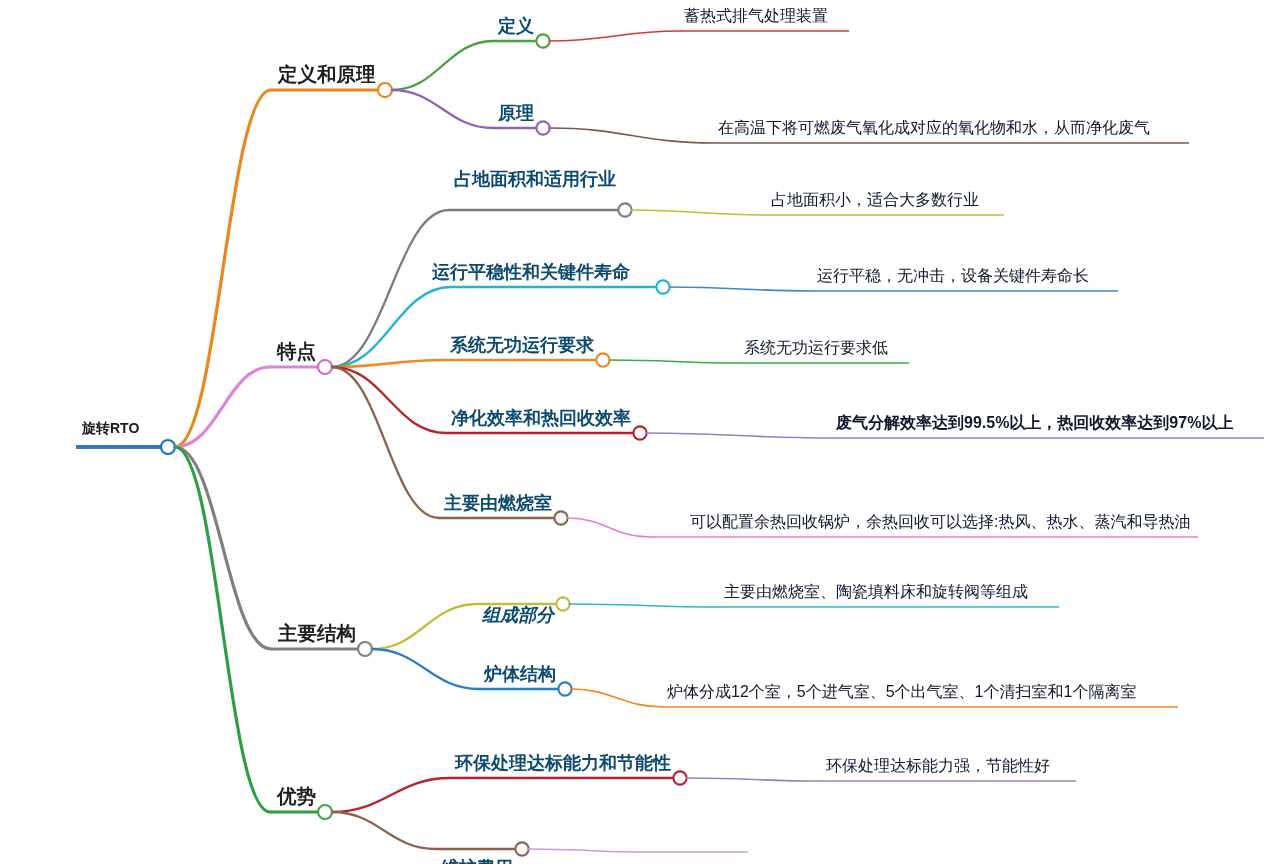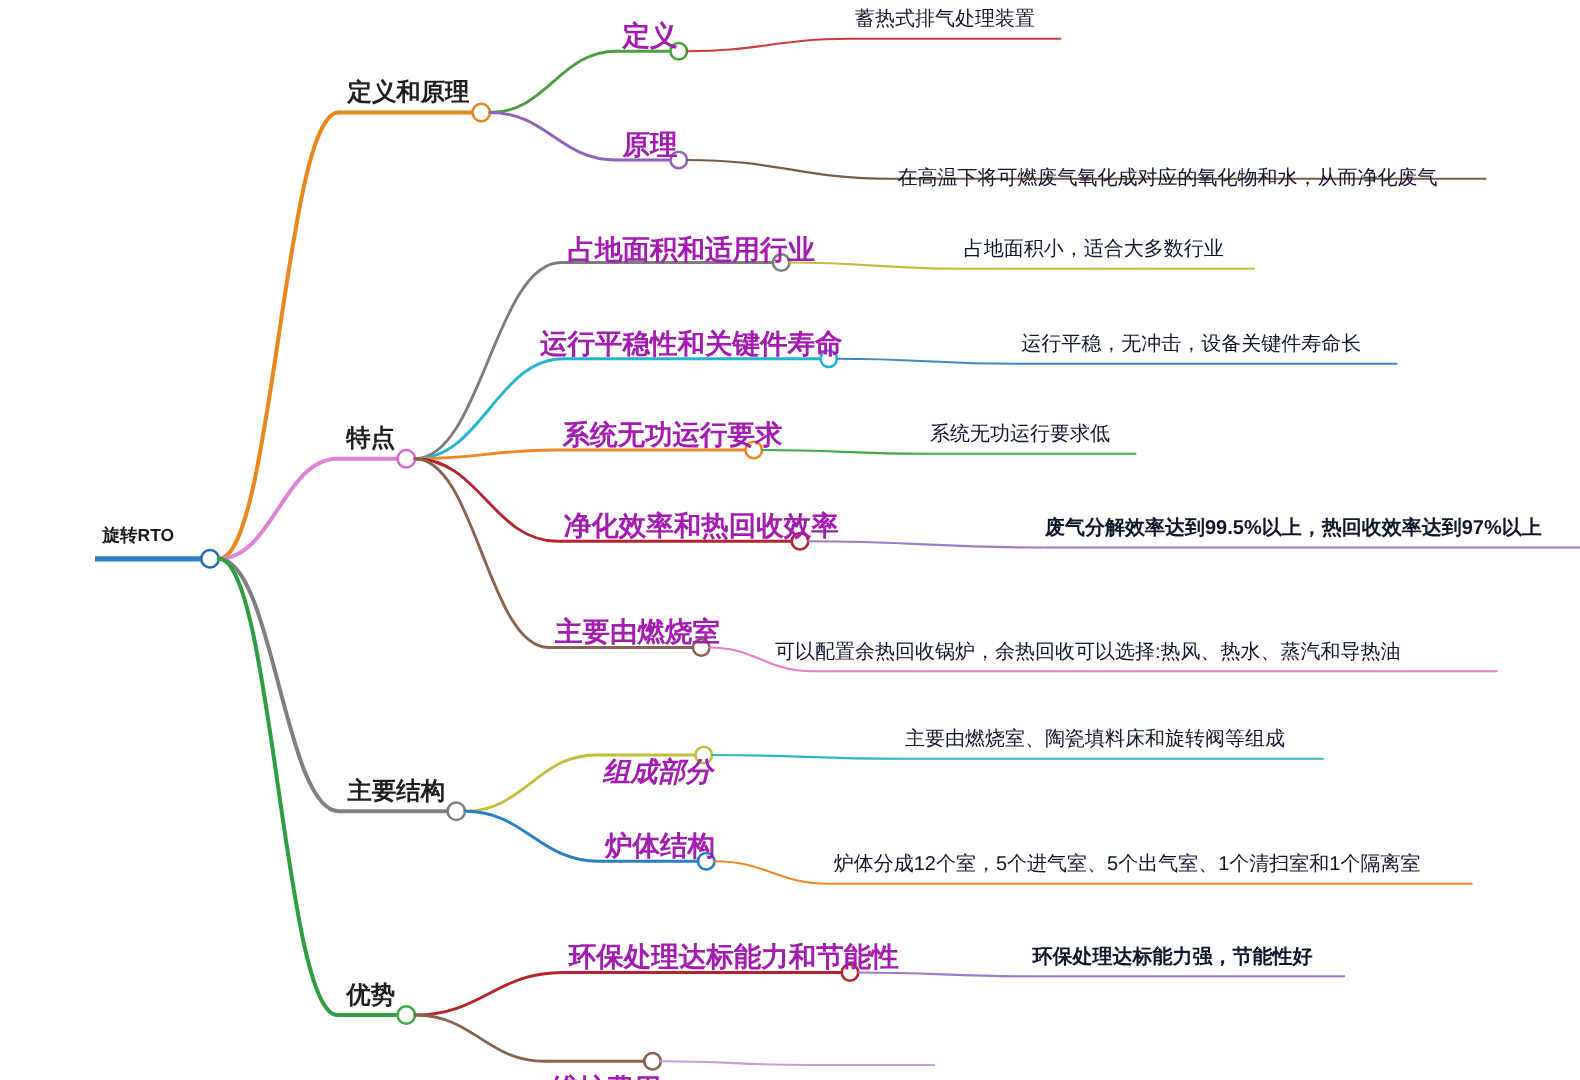--- a/index.html
+++ b/index.html
@@ -36,23 +36,23 @@
     font-size: 14px;
     font-weight: bold;
     color: #1a1a1a;
   }
   .lvl-1 {
     font-size: 19.5px;
     font-weight: bold;
     color: #1f1f1f;
   }
   .lvl-2 {
-    font-size: 22px;
+    font-size: 18px;
     font-weight: bold;
-    color: #a21caf;
+    color: #0c4a6e;
   }
   .lvl-3 {
     font-size: 16px;
     font-weight: normal;
     color: #0f172a;
     white-space: normal;
   }
 </style>
 </head>
 <body>
@@ -138,36 +138,36 @@
       <path d="M 528.6 849 C 581.88 849, 593.72 852, 647 852" fill="none" stroke="#c5a0d8" stroke-width="1.7" stroke-linecap="round"></path>
       <line x1="647" y1="852" x2="748" y2="852" stroke="#c5a0d8" stroke-width="1.7"></line>
       <circle cx="742" cy="852" r="0" fill="#ffffff" stroke="#c5a0d8" stroke-width="2.1"></circle>
     </svg>
   <div id="mm-labels">
       <div class="node-label lvl-root" style="left: 82px; top: 420px;">旋转RTO</div>
       <div class="node-label lvl-1" style="left: 278px; top: 62px;">定义和原理</div>
       <div class="node-label lvl-2" style="left: 498px; top: 15px;">定义</div>
       <div class="node-label lvl-3" style="left: 684px; top: 6px;">蓄热式排气处理装置</div>
       <div class="node-label lvl-2" style="left: 498px; top: 102px;">原理</div>
-      <div class="node-label lvl-3" style="left: 718px; top: 133px;">在高温下将可燃废气氧化成对应的氧化物和水，从而净化废气</div>
+      <div class="node-label lvl-3" style="left: 718px; top: 118px;">在高温下将可燃废气氧化成对应的氧化物和水，从而净化废气</div>
       <div class="node-label lvl-1" style="left: 277px; top: 339px;">特点</div>
-      <div class="node-label lvl-2" style="left: 454px; top: 186px;">占地面积和适用行业</div>
+      <div class="node-label lvl-2" style="left: 454px; top: 168px;">占地面积和适用行业</div>
       <div class="node-label lvl-3" style="left: 771px; top: 190px;">占地面积小，适合大多数行业</div>
       <div class="node-label lvl-2" style="left: 432px; top: 261px;">运行平稳性和关键件寿命</div>
       <div class="node-label lvl-3" style="left: 817px; top: 266px;">运行平稳，无冲击，设备关键件寿命长</div>
       <div class="node-label lvl-2" style="left: 450px; top: 334px;">系统无功运行要求</div>
       <div class="node-label lvl-3" style="left: 744px; top: 338px;">系统无功运行要求低</div>
       <div class="node-label lvl-2" style="left: 451px; top: 407px;">净化效率和热回收效率</div>
       <div class="node-label lvl-3" style="left: 836px; top: 413px; font-weight: bold;">废气分解效率达到99.5%以上，热回收效率达到97%以上</div>
       <div class="node-label lvl-2" style="left: 444px; top: 492px;">主要由燃烧室</div>
-      <div class="node-label lvl-3" style="left: 620px; top: 512px;">可以配置余热回收锅炉，余热回收可以选择:热风、热水、蒸汽和导热油</div>
+      <div class="node-label lvl-3" style="left: 690px; top: 512px;">可以配置余热回收锅炉，余热回收可以选择:热风、热水、蒸汽和导热油</div>
       <div class="node-label lvl-1" style="left: 278px; top: 621px;">主要结构</div>
       <div class="node-label lvl-2" style="left: 482px; top: 604px; font-style: italic;">组成部分</div>
       <div class="node-label lvl-3" style="left: 724px; top: 582px;">主要由燃烧室、陶瓷填料床和旋转阀等组成</div>
       <div class="node-label lvl-2" style="left: 484px; top: 663px;">炉体结构</div>
       <div class="node-label lvl-3" style="left: 667px; top: 682px;">炉体分成12个室，5个进气室、5个出气室、1个清扫室和1个隔离室</div>
       <div class="node-label lvl-1" style="left: 277px; top: 784px;">优势</div>
       <div class="node-label lvl-2" style="left: 455px; top: 752px;">环保处理达标能力和节能性</div>
-      <div class="node-label lvl-3" style="left: 826px; top: 756px; font-weight: bold;">环保处理达标能力强，节能性好</div>
+      <div class="node-label lvl-3" style="left: 826px; top: 756px;">环保处理达标能力强，节能性好</div>
       <div class="node-label lvl-2" style="left: 441px; top: 823px; margin-top: 34px;">维护费用</div>
       <div class="node-label lvl-3" style="left: 651px; top: 866px;">维护费用低</div>
     </div>
 </div>
 
 </body></html>

